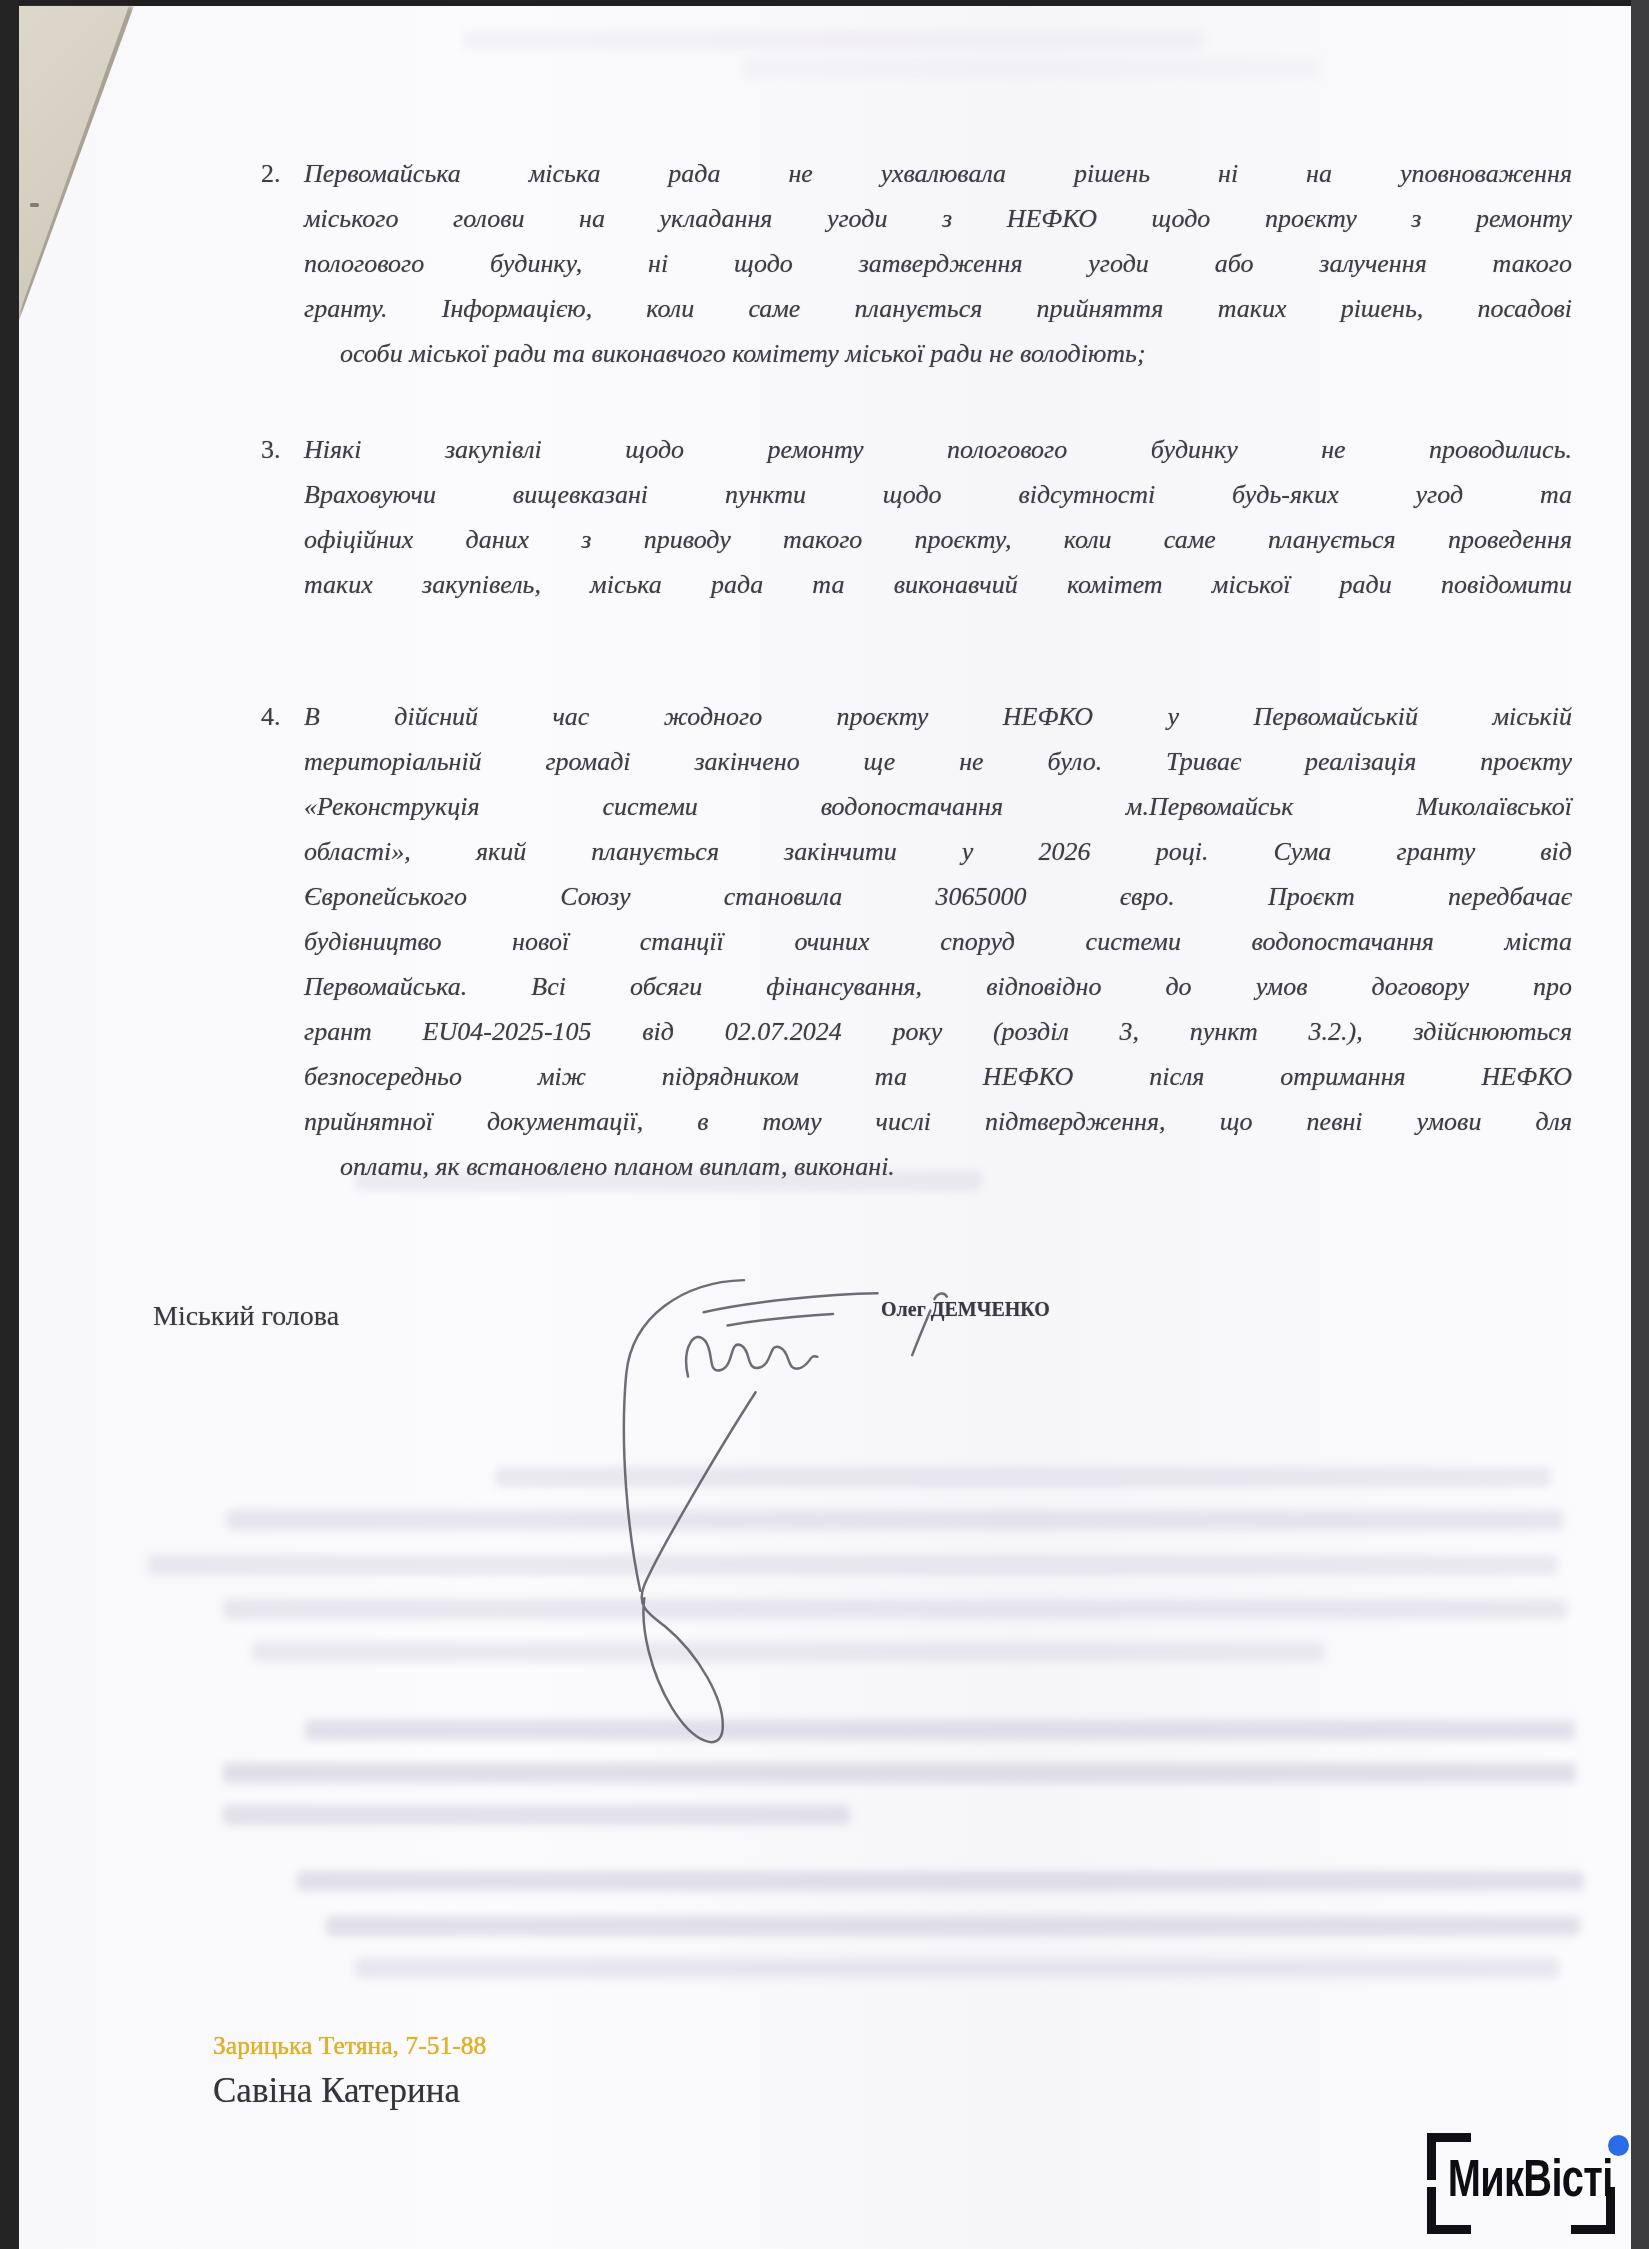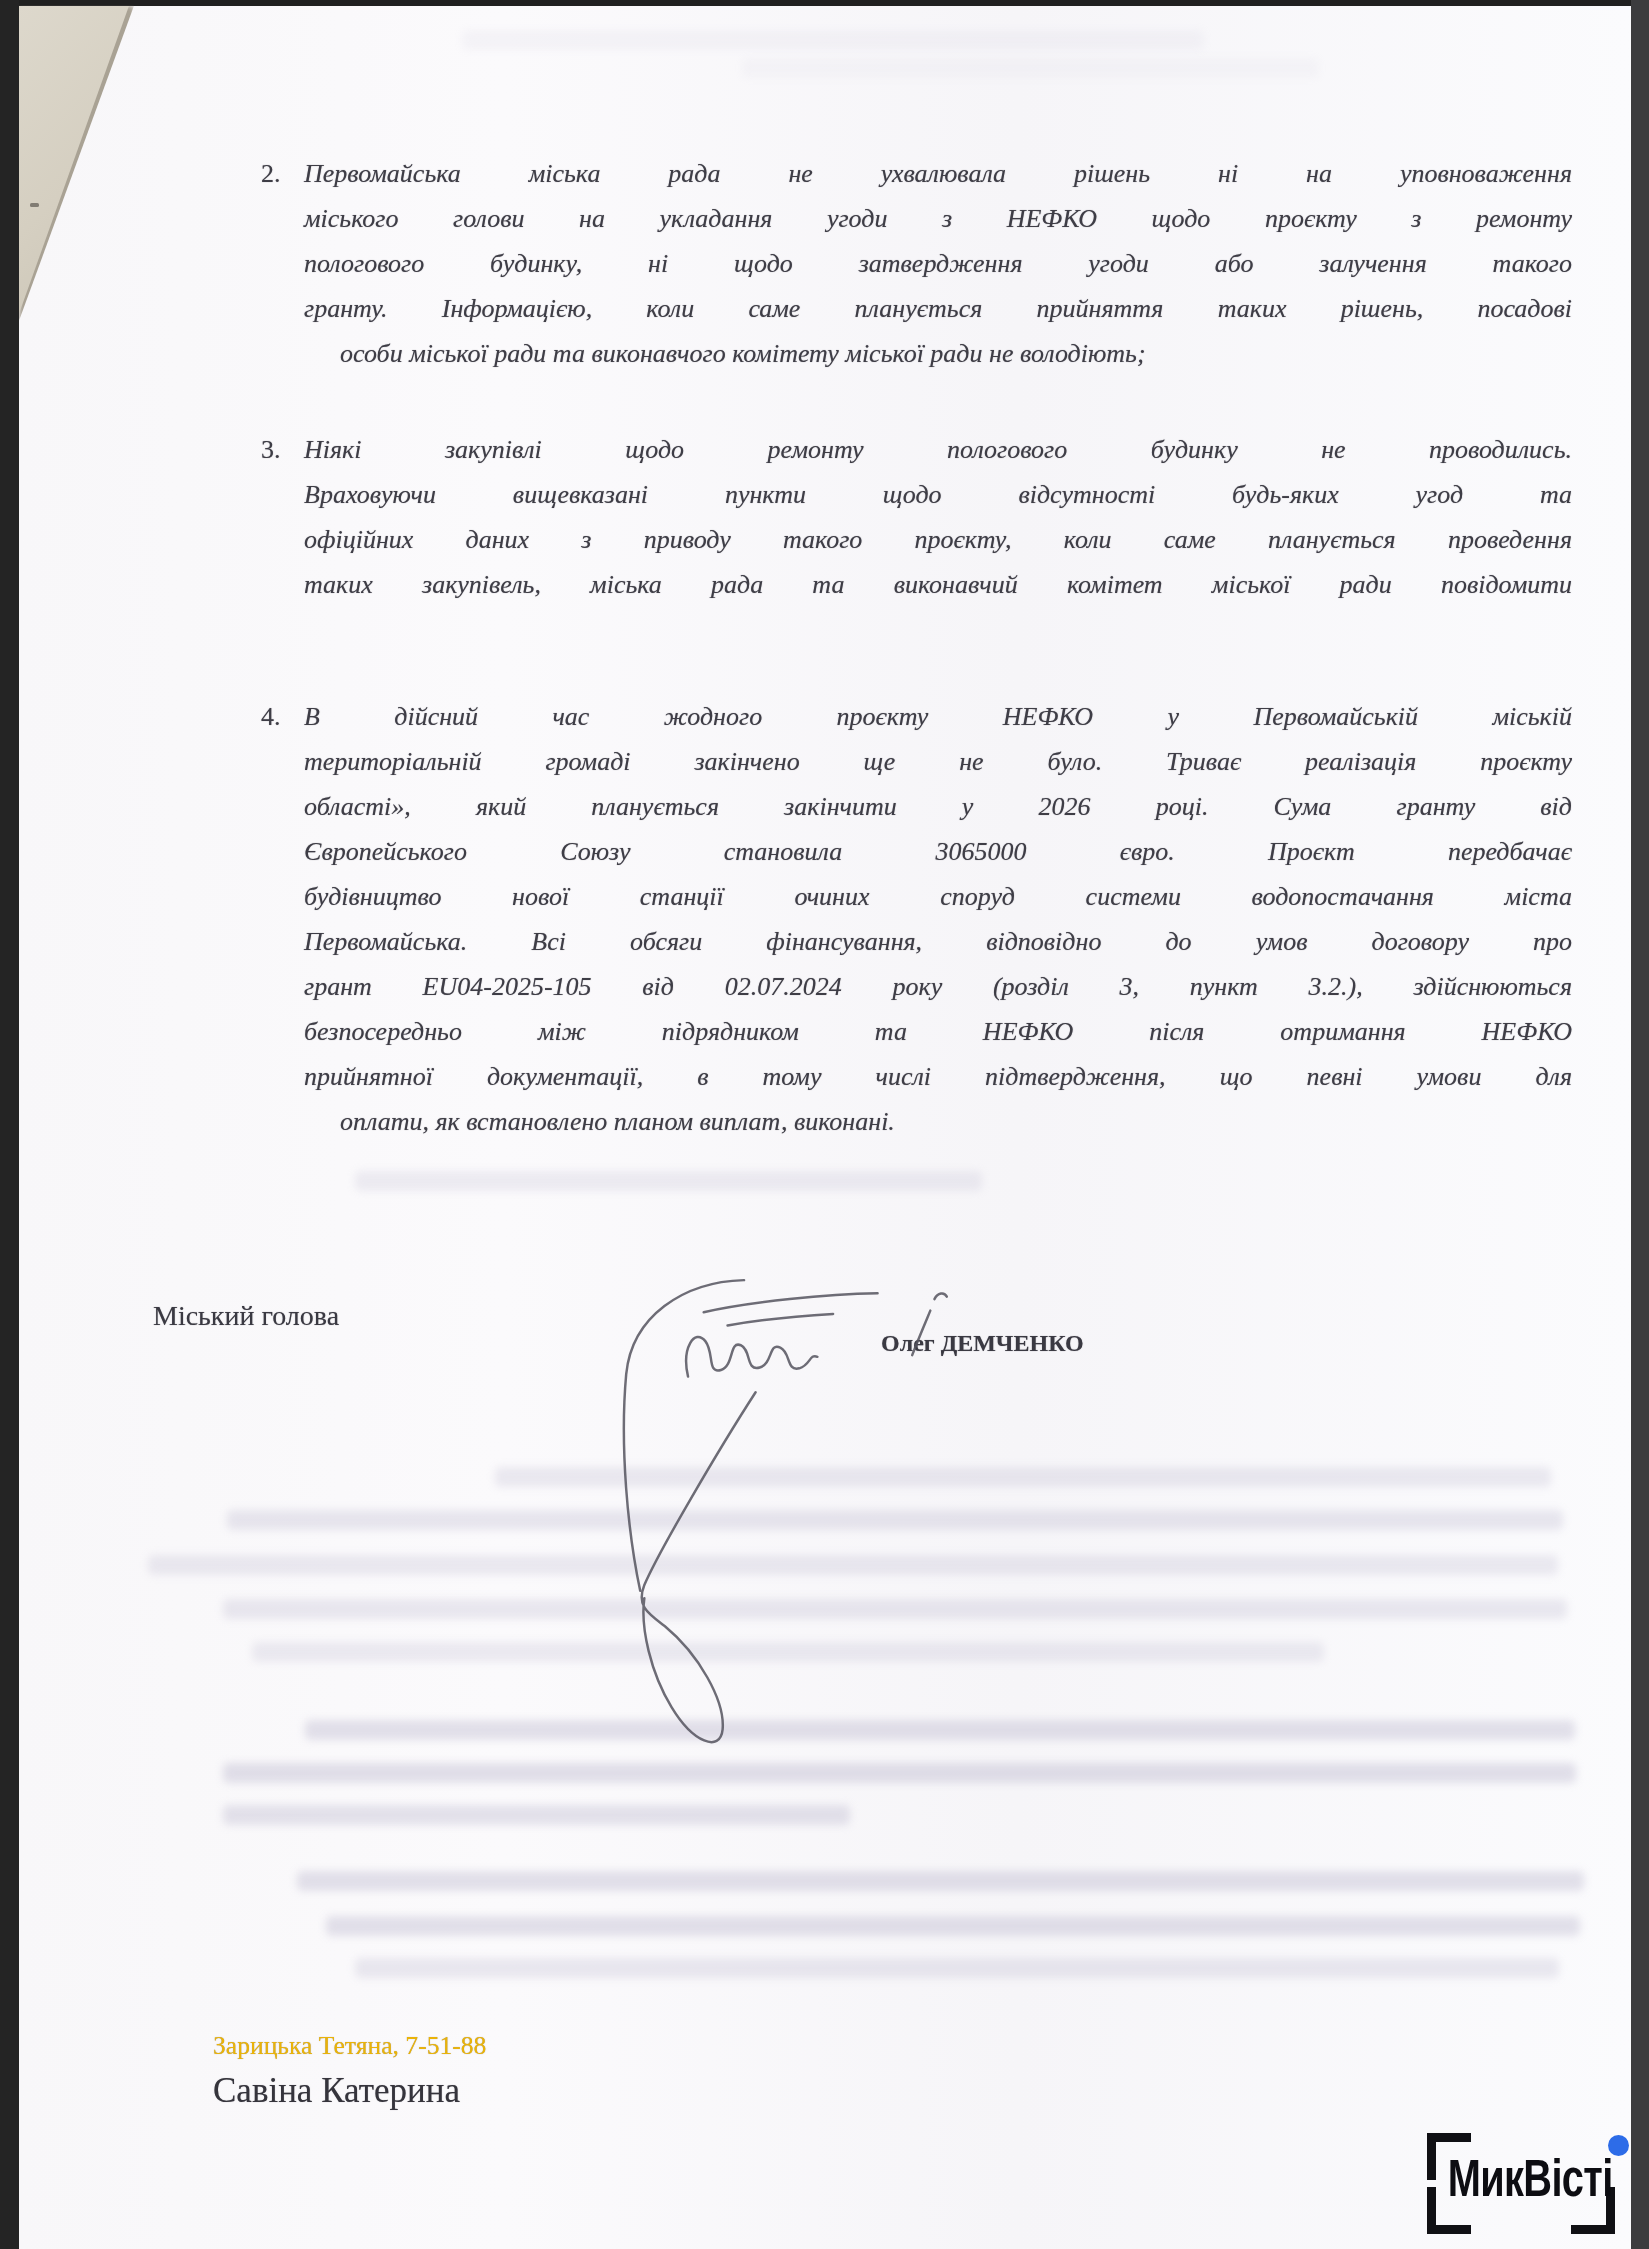--- a/index.html
+++ b/index.html
@@ -24,22 +24,22 @@
   
   .para{position:absolute;left:304px;width:1268px;color:#3e3d46;font-size:26px;
         line-height:45px;text-shadow:0 0 1px rgba(62,61,70,.55);}
   .para .num{position:absolute;left:-43px;top:0;line-height:45px;}
   .tline{text-align:justify;text-align-last:justify;font-style:italic;}
   .tline.tlast{text-align-last:left;margin-left:36px;}
   .p2{top:151px;} .p3{top:427px;} .p4{top:694px;}
   
   .sig-title{position:absolute;left:153px;top:1300px;font-size:28px;font-weight:400;
         color:#3a3942;text-shadow:0 0 1px rgba(58,57,66,.5);}
-  .sig-name{position:absolute;left:881px;top:1298px;font-size:24px;font-weight:700;
-        color:#3a3942;text-shadow:0 0 1px rgba(58,57,66,.5);margin-top:32px;}
+  .sig-name{position:absolute;left:881px;top:1298px;font-size:20px;font-weight:700;
+        color:#3a3942;text-shadow:0 0 1px rgba(58,57,66,.5);}
   .sig-svg{position:absolute;left:569px;top:1262px;}
   .sig-svg path{fill:none;stroke:#55545e;stroke-width:3;stroke-linecap:round;opacity:.85;}
   
   .contact1{position:absolute;left:213px;top:2031px;font-size:25.6px;color:#eab308;
         text-shadow:0 0 0.8px rgba(53,52,60,.5);}
   .contact2{position:absolute;left:213px;top:2071px;font-size:35px;color:#35343c;
         text-shadow:0 0 0.8px rgba(53,52,60,.5);}
   
   .bleed{position:absolute;display:block;height:20px;background:#b9b5cc;
         filter:blur(4.1px);border-radius:5px;}
@@ -99,20 +99,21 @@
         <div class="tline">Враховуючи вищевказані пункти щодо відсутності будь-яких угод та</div>
         <div class="tline">офіційних даних з приводу такого проєкту, коли саме планується проведення</div>
         <div class="tline">таких закупівель, міська рада та виконавчий комітет міської ради повідомити</div>
       </div>
   </div>
   <div class="para p4">
     <span class="num">4.</span>
     <div>
         <div class="tline">В дійсний час жодного проєкту НЕФКО у Первомайській міській</div>
         <div class="tline">територіальній громаді закінчено ще не було. Триває реалізація проєкту</div>
+        <div class="tline">«Реконструкція системи водопостачання м.Первомайськ Миколаївської</div>
         <div class="tline">області», який планується закінчити у 2026 році. Сума гранту від</div>
         <div class="tline">Європейського Союзу становила 3065000 євро. Проєкт передбачає</div>
         <div class="tline">будівництво нової станції очиних споруд системи водопостачання міста</div>
         <div class="tline">Первомайська. Всі обсяги фінансування, відповідно до умов договору про</div>
         <div class="tline">грант EU04-2025-105 від 02.07.2024 року (розділ 3, пункт 3.2.), здійснюються</div>
         <div class="tline">безпосередньо між підрядником та НЕФКО після отримання НЕФКО</div>
         <div class="tline">прийнятної документації, в тому числі підтвердження, що певні умови для</div>
         <div class="tline tlast">оплати, як встановлено планом виплат, виконані.</div>
       </div>
   </div>

